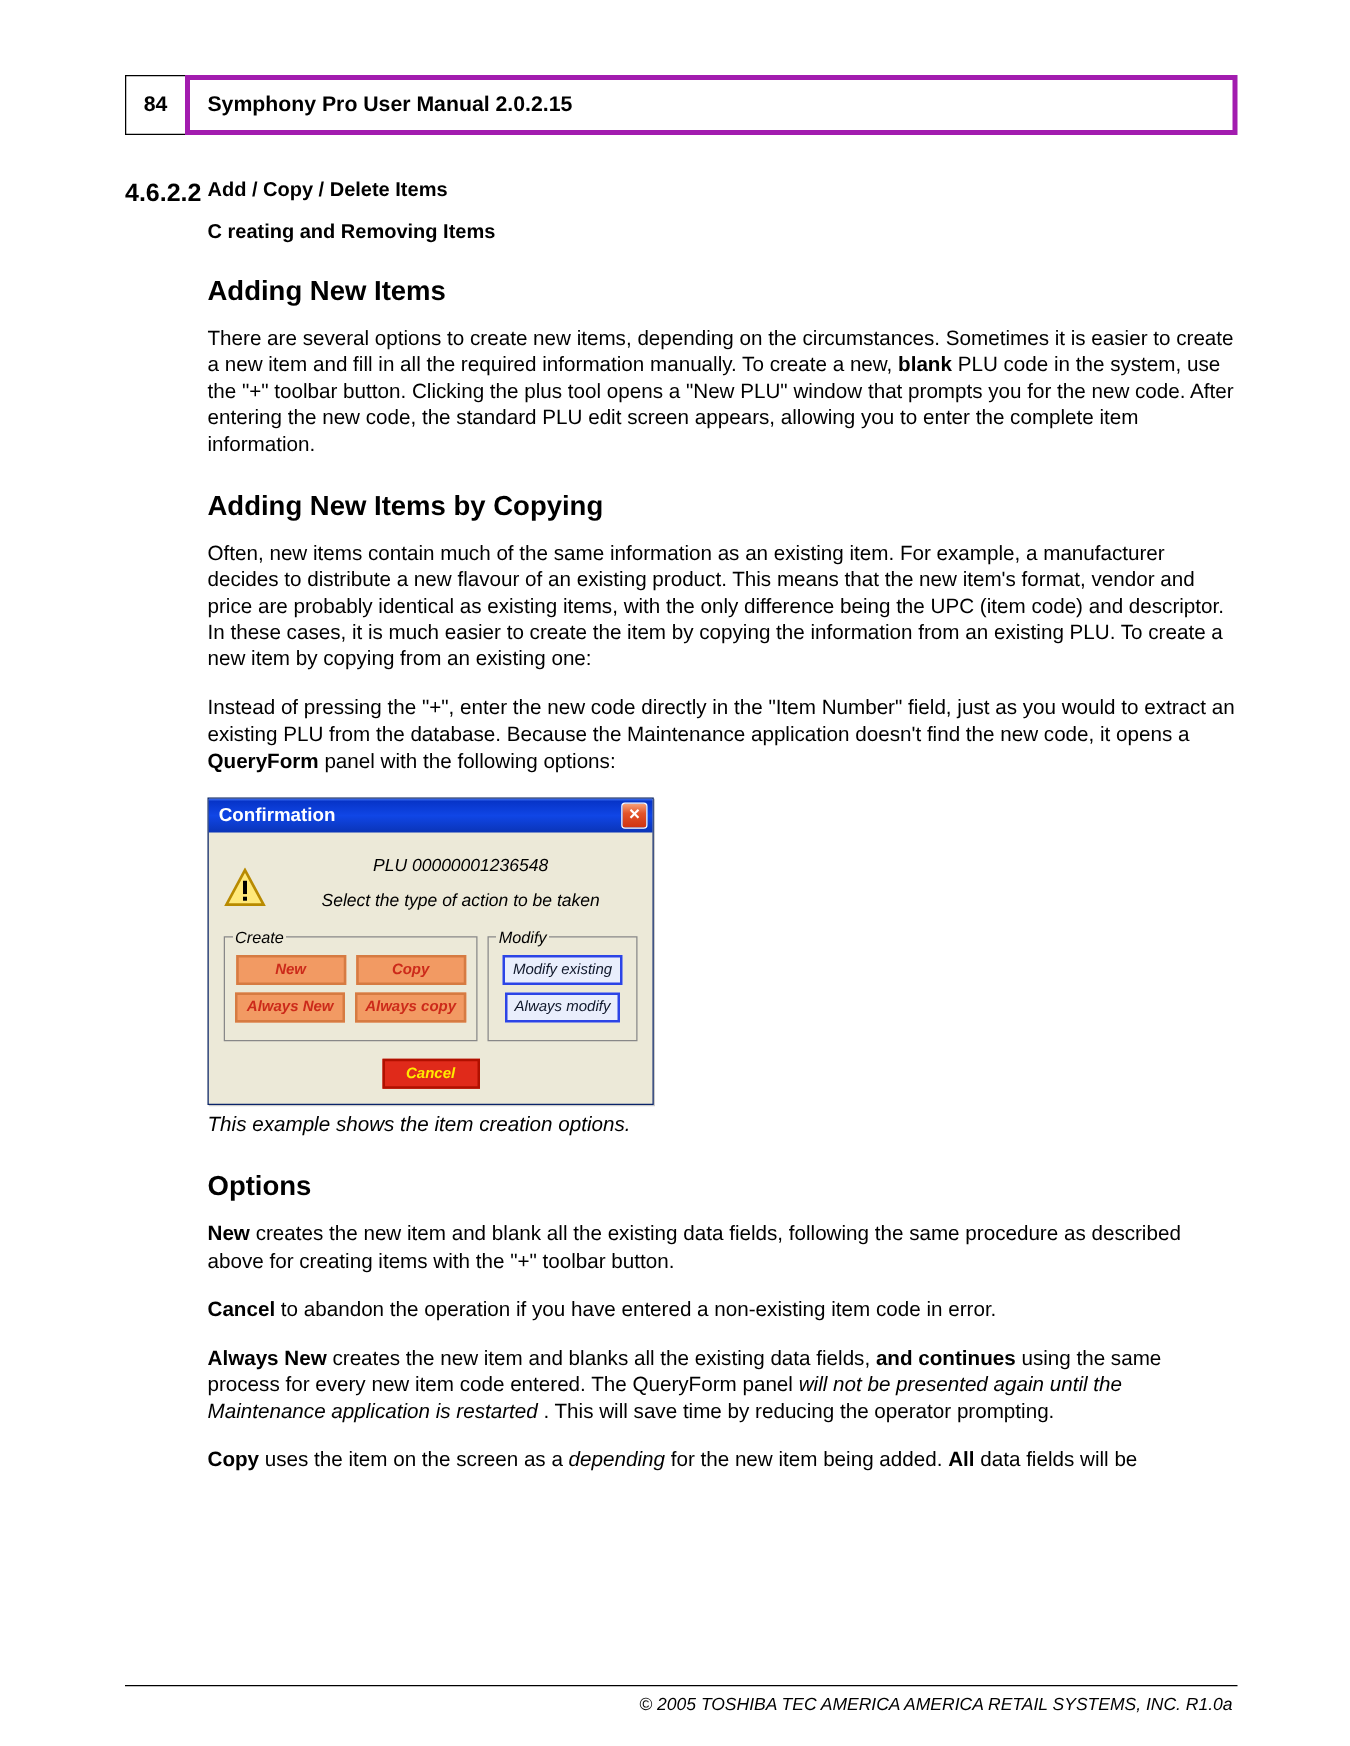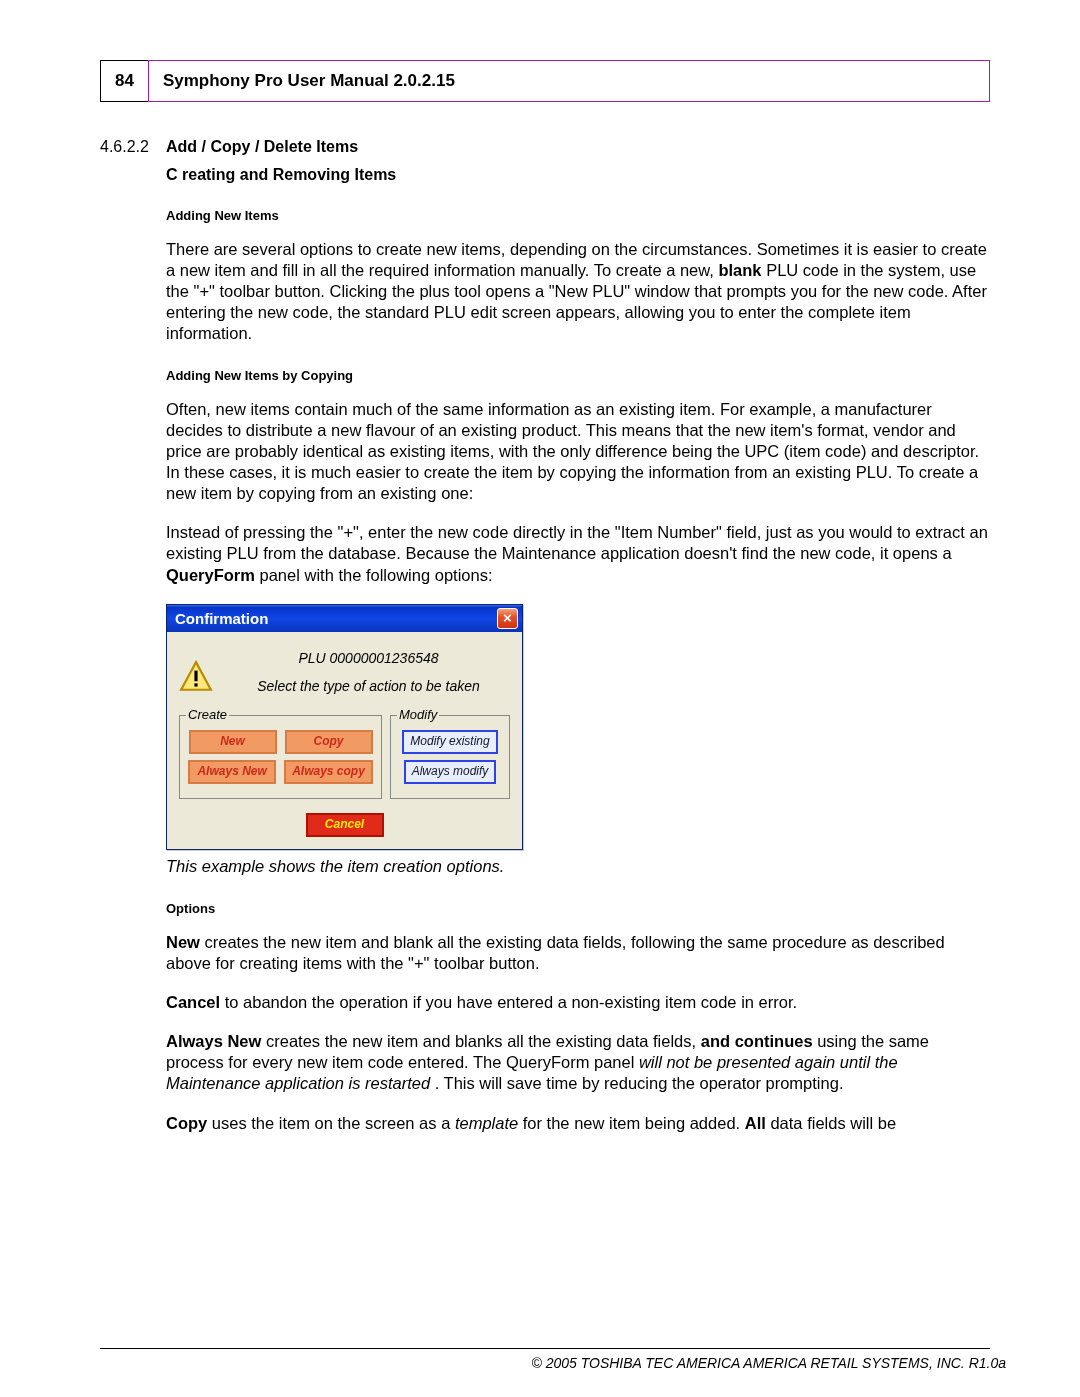--- a/index.html
+++ b/index.html
@@ -25,56 +25,56 @@
   .page-num-box {
     border: 1px solid #000;
     border-right: none;
     padding: 10px 14px;
     font-weight: bold;
     font-size: 17px;
     display: flex;
     align-items: center;
   }
   .page-title-box {
-    border: 1px solid #a21caf;
+    border: 4px solid #a21caf;
     padding: 10px 14px;
     font-weight: bold;
     font-size: 17px;
     flex: 1;
     display: flex;
     align-items: center;
   }
   .section-row {
     display: flex;
     margin-bottom: 10px;
   }
   .section-num {
     width: 66px;
     flex-shrink: 0;
-    font-weight: normal;
-    font-size: 16px;
+    font-weight: bold;
+    font-size: 20px;
   }
   .section-title {
     font-weight: bold;
     font-size: 16px;
   }
   .sub-title {
     font-weight: bold;
     font-size: 16px;
     margin-left: 66px;
     margin-bottom: 24px;
   }
   .content-col {
     margin-left: 66px;
     font-size: 16.5px;
     line-height: 1.28;
   }
   .content-col h4 {
     font-weight: bold;
-    font-size: 13px;
+    font-size: 22px;
     margin: 24px 0 14px 0;
   }
   .content-col p {
     margin: 0 0 18px 0;
   }
   .content-col .caption {
     font-style: italic;
     margin: 6px 0 20px 0;
   }
   .b { font-weight: bold; }
@@ -193,21 +193,21 @@
   }
   .footer-line {
     border-top: 1px solid #000;
     position: absolute;
     left: 100px;
     right: 90px;
     bottom: 48px;
   }
   .footer-text {
     position: absolute;
-    right: 74px;
+    right: 94px;
     bottom: 26px;
     font-style: italic;
     font-size: 14px;
   }
 </style>
 </head>
 <body>
 
 <div class="page">
 
@@ -290,21 +290,21 @@
 
     <p>
       <span class="b">Cancel</span><span>  to abandon the operation if you have entered a non-existing item code in error.</span>
     </p>
 
     <p>
       <span class="b">Always New</span><span>  creates the new item and blanks all the existing data fields, </span><span class="b">and  continues</span><span>  using the same process for every new item code entered. The QueryForm panel </span><span class="i">will not be presented  again until the Maintenance application is restarted</span><span> . This will save time by reducing the operator prompting.</span>
     </p>
 
     <p>
-      <span class="b"> Copy</span><span>  uses the item on the screen as a </span><span class="i">template</span><span>  for the new item being added. </span><span class="b">All</span><span>  data fields will be</span>
+      <span class="b"> Copy</span><span>  uses the item on the screen as a </span><span class="i">depending</span><span>  for the new item being added. </span><span class="b">All</span><span>  data fields will be</span>
     </p>
 
   </div>
 
   <div class="footer-line"></div>
   <div class="footer-text">© 2005 TOSHIBA TEC AMERICA AMERICA RETAIL SYSTEMS, INC.   R1.0a</div>
 
 </div>
 
 </body></html>

